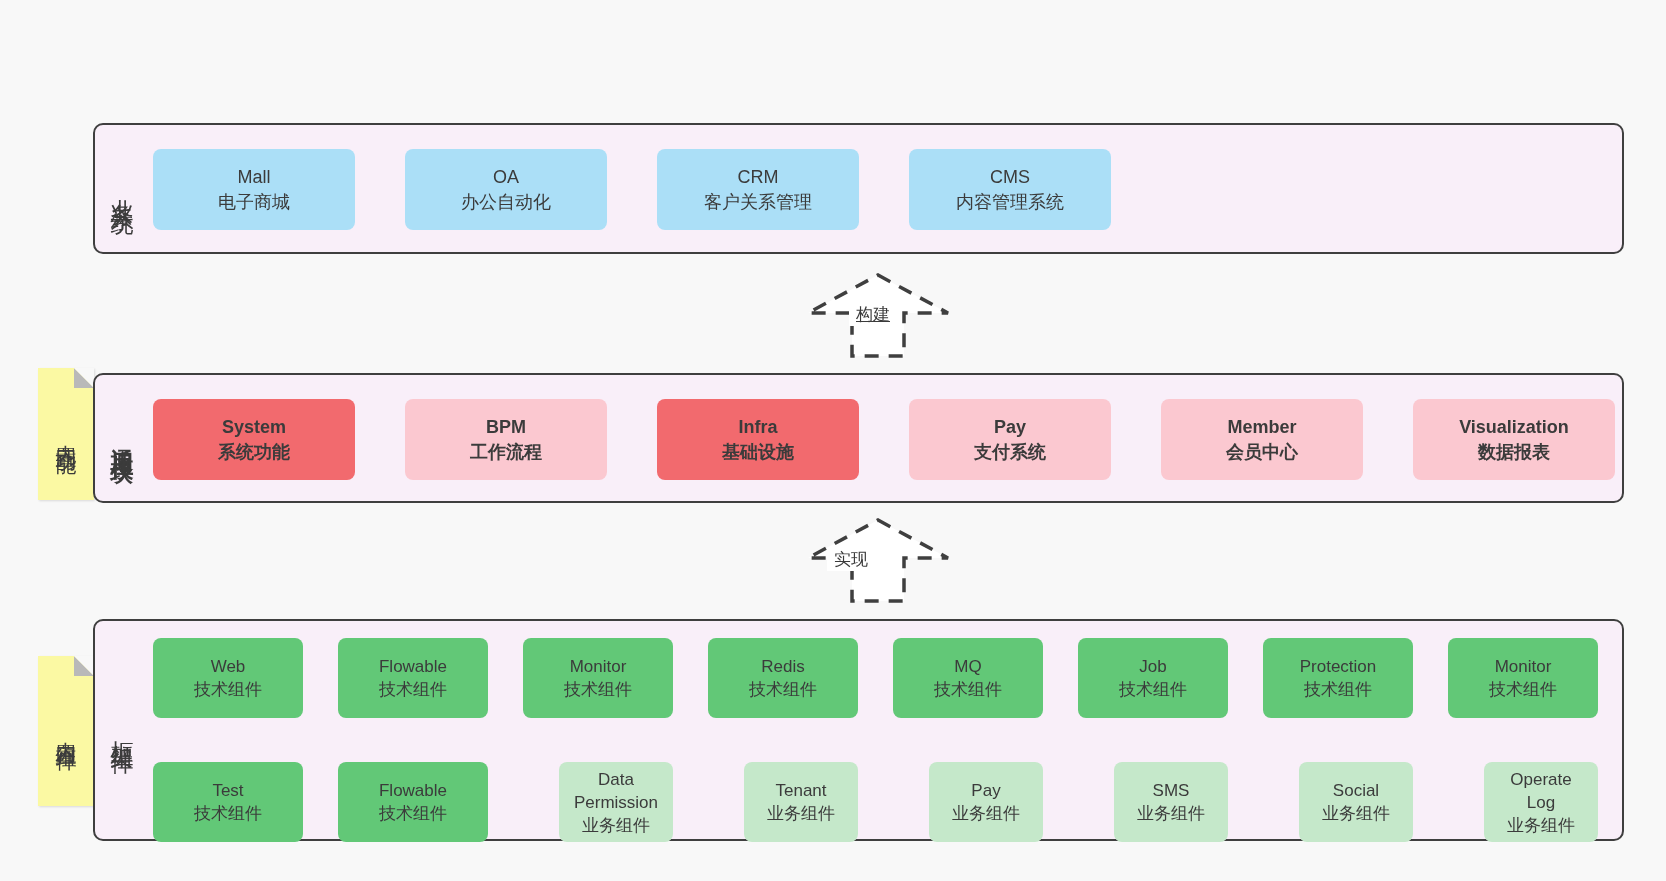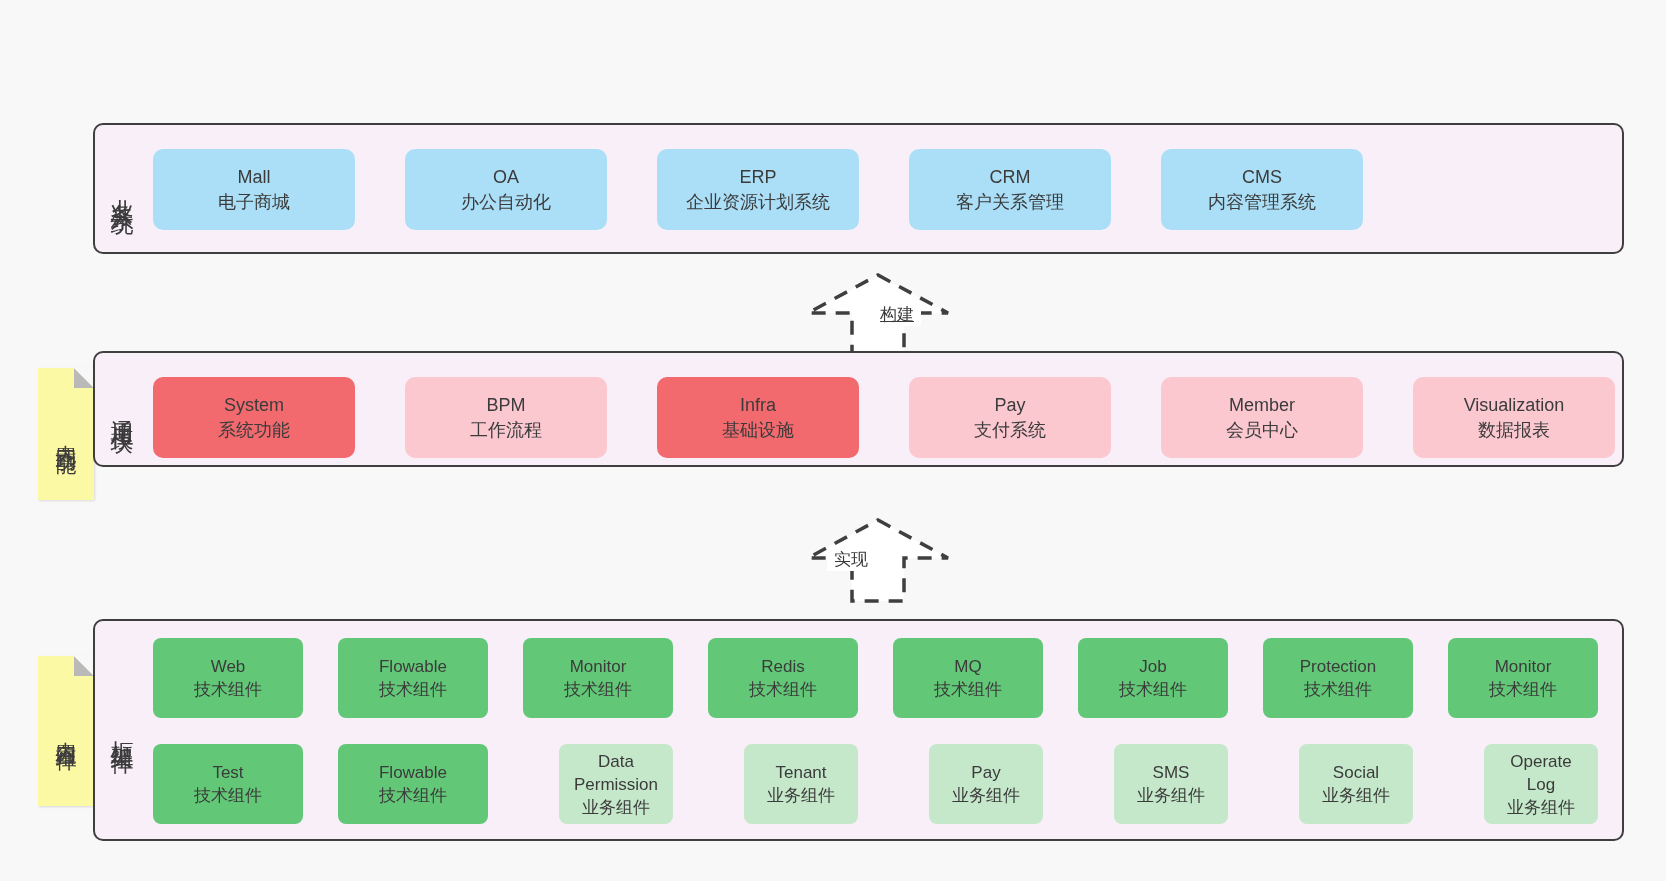--- a/index.html
+++ b/index.html
@@ -16,41 +16,41 @@
   
   .panel{
     position:absolute;
     left:93px;width:1531px;
     background:var(--panel_bg,#f9eff9);
     border:2px solid var(--border,#3f3f3f);
     border-radius:10px;
     box-sizing:border-box;
   }
   #layer-business{top:123px;height:131px;}
-  #layer-modules{top:351px;height:116px;}
+  #layer-modules{top:373px;height:130px;font-weight:bold;}
   #layer-components{top:619px;height:222px;}
 
   .vlabel{
     position:absolute;left:8px;top:0;bottom:0;width:40px;
     display:flex;align-items:center;justify-content:center;
     writing-mode:vertical-lr;text-orientation:upright;
     font-size:23px;letter-spacing:4px;color:var(--text,#3b3b3b);
   }
 
   .boxes{position:absolute;display:grid;}
   .boxes-6{left:58px;top:24px;grid-template-columns:repeat(6,202px);grid-column-gap:50px;}
-  .boxes-8{left:58px;top:17px;grid-template-columns:repeat(8,150px);gap:26px 35px;}
+  .boxes-8{left:58px;top:17px;grid-template-columns:repeat(8,150px);gap:44px 35px;}
 
   .box{
     border-radius:8px;
     display:flex;flex-direction:column;align-items:center;justify-content:center;
     text-align:center;color:var(--text,#3b3b3b);
     padding:0 12px;box-sizing:border-box;
   }
-  .boxes-6 .box{height:81px;font-size:18px;line-height:25px;border-radius:10px;}
+  .boxes-6 .box{height:81px;font-size:18px;line-height:25px;}
   .boxes-8 .box{height:80px;font-size:17px;line-height:23px;}
 
   #layer-business .box{background:var(--blue,#abdff7);}
   #layer-modules .box.strong{background:var(--red,#f26a6e);}
   #layer-modules .box.soft{background:var(--pink,#fbc8d0);}
   #layer-components .box.strong{background:var(--green,#62c877);}
   #layer-components .box.soft{background:var(--green_soft,#c5e8ca);margin-left:36px;}
 
   
   .note{
@@ -80,21 +80,21 @@
     stroke:var(--border,#3f3f3f);
     stroke-width:3.5;
     stroke-dasharray:14 10;
   }
   .arrow-label{
     position:absolute;
     background:#ffffff;
     font-size:17px;color:var(--text,#3b3b3b);
     padding:1px 7px;line-height:21px;
   }
-  #arrow-build-label{left:873px;top:303px;text-decoration:underline;}
+  #arrow-build-label{left:849px;top:303px;text-decoration:underline;}
   #arrow-implement-label{left:827px;top:548px;}
 </style>
 </head>
 <body>
 
 <div class="canvas">
 
   <div class="note" id="note-modules">
     <span class="fold-gray"></span>
     <span class="fold-bg"></span>
@@ -113,24 +113,20 @@
         <div class="box">
           <span class="t">Mall</span>
           <span class="s">电子商城</span>
         </div>
 
         <div class="box">
           <span class="t">OA</span>
           <span class="s">办公自动化</span>
         </div>
 
-        <div class="box">
-          <span class="t">ERP</span>
-          <span class="s">企业资源计划系统</span>
-        </div>
 
         <div class="box">
           <span class="t">CRM</span>
           <span class="s">客户关系管理</span>
         </div>
 
         <div class="box">
           <span class="t">CMS</span>
           <span class="s">内容管理系统</span>
         </div>

